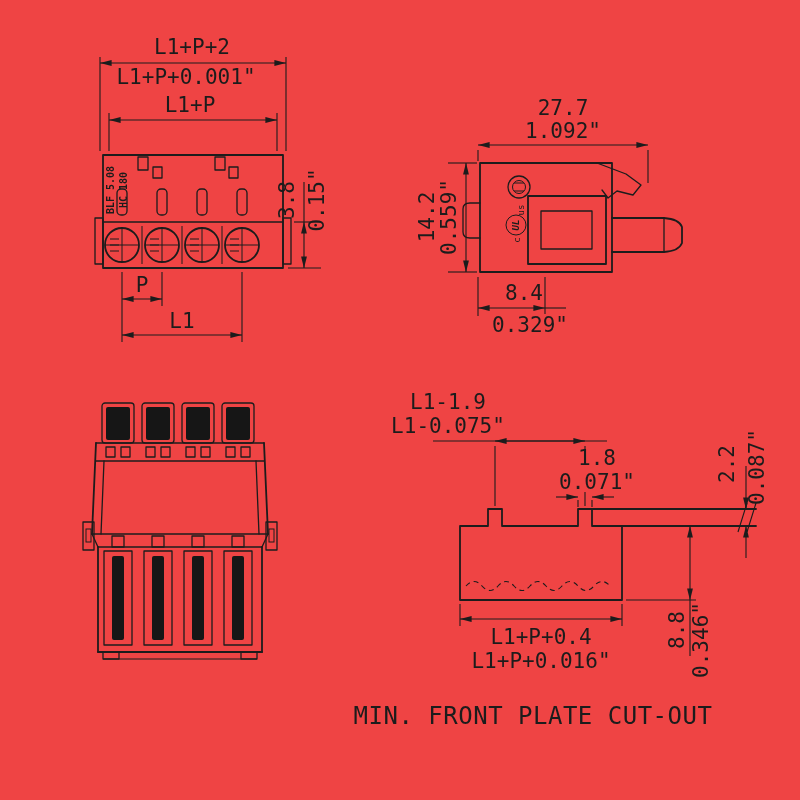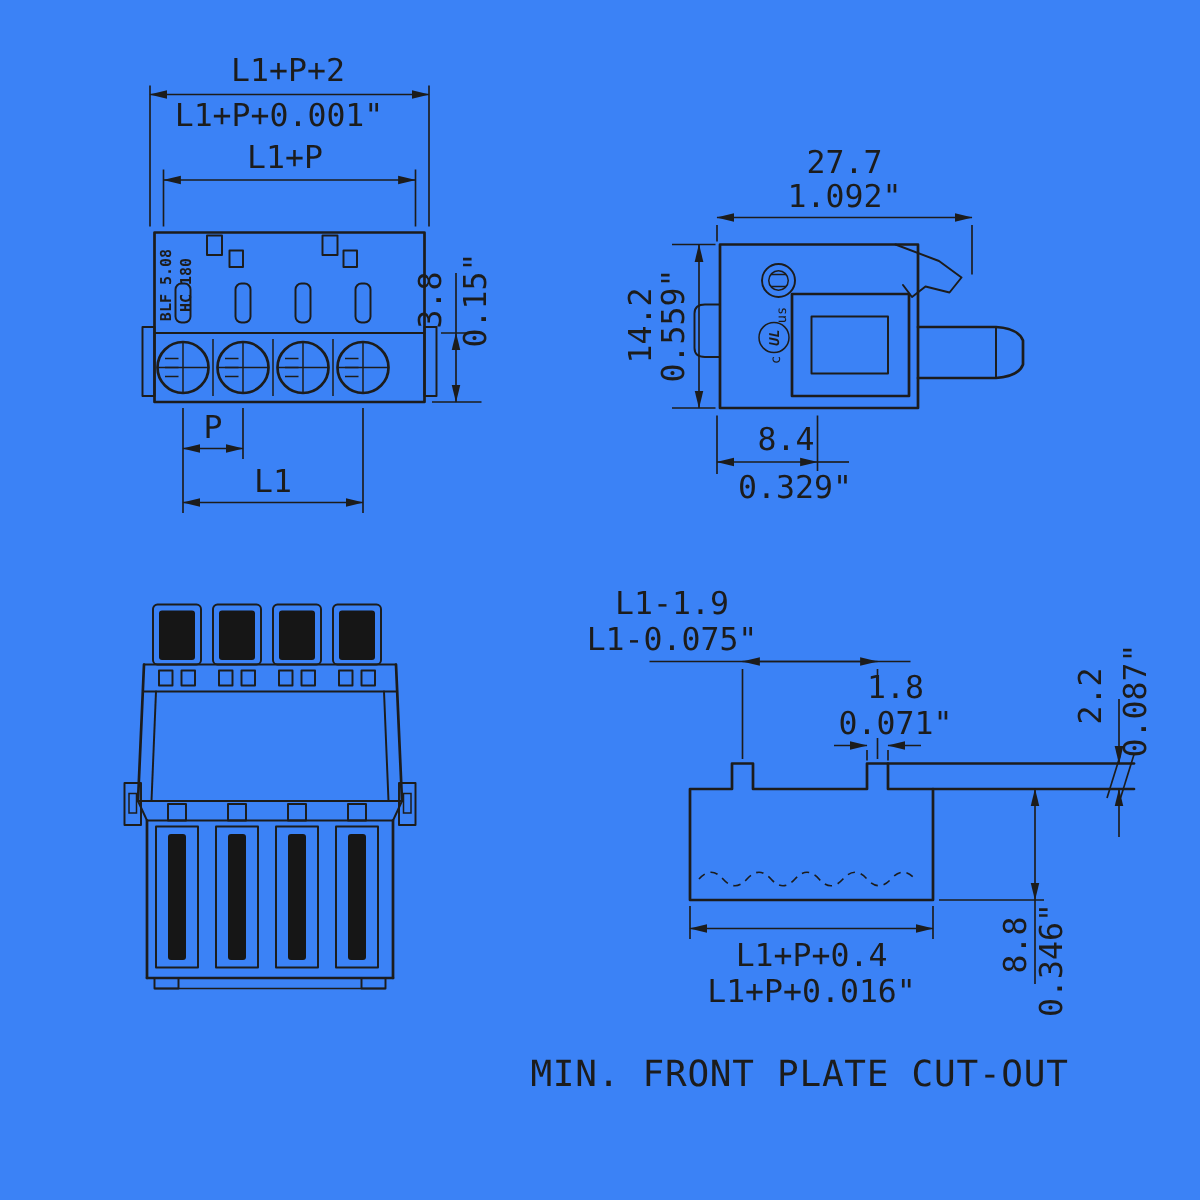--- a/index.html
+++ b/index.html
@@ -1,16 +1,16 @@
 <!DOCTYPE html>
 <html><head>
 <meta charset="utf-8">
 <style>
   html,body{margin:0;padding:0;background:#fff}
-  .stage{position:relative;width:800px;height:800px;background:#3b82f6;outline:1px solid #d6d6d6;overflow:hidden}
+  .stage{position:relative;width:800px;height:800px;background:#ef4444;outline:1px solid #d6d6d6;overflow:hidden}
   svg{display:block}
   .o{fill:none;stroke:#1c1c1c;stroke-width:1.8;stroke-linejoin:round;stroke-linecap:round}
   .o2{fill:none;stroke:#1c1c1c;stroke-width:1.3;stroke-linejoin:round;stroke-linecap:round}
   .o3{fill:none;stroke:#1c1c1c;stroke-width:1}
   .fillc{fill:#161616;stroke:none}
   .d{fill:none;stroke:#1c1c1c;stroke-width:1.1}
   .dm{marker-start:url(#arr);marker-end:url(#arr)}
   .de{marker-end:url(#arr)}
   .dash{stroke-dasharray:5 4}
   text{font-family:"DejaVu Sans Mono","Liberation Mono",monospace;fill:#1c1c1c}

